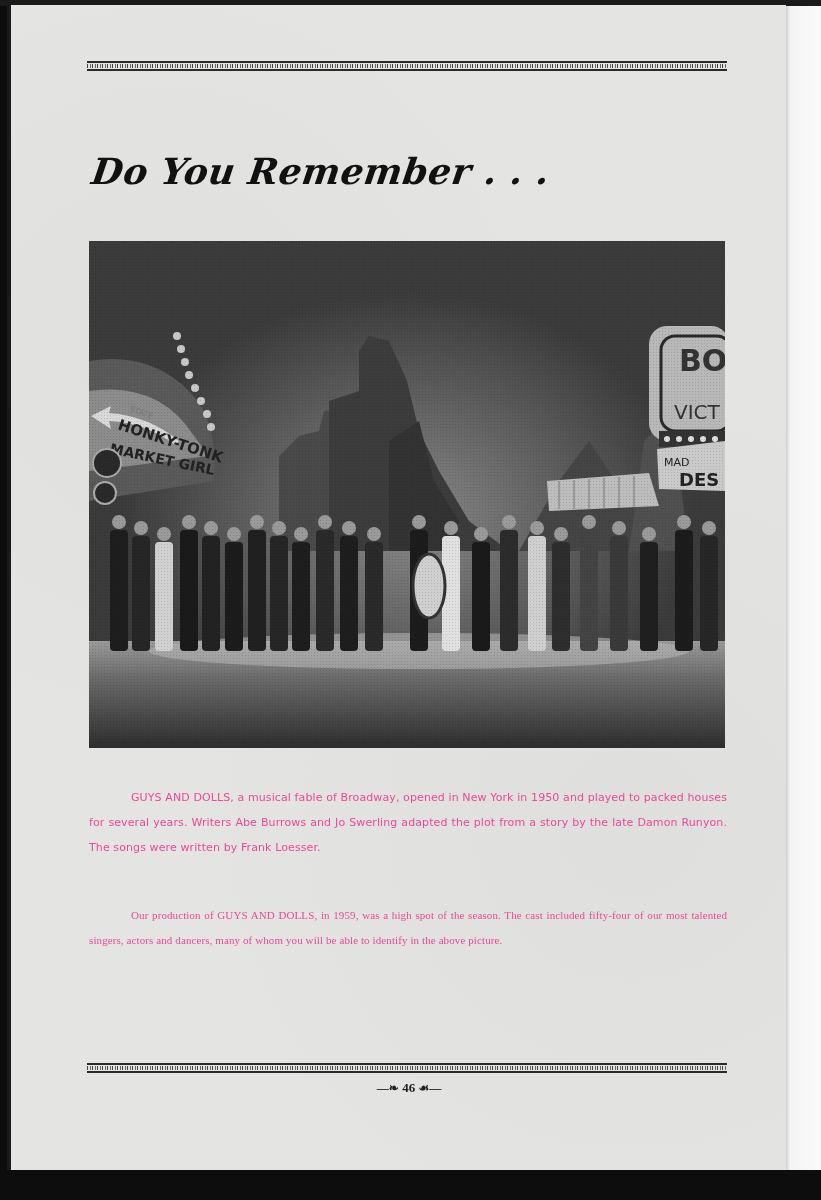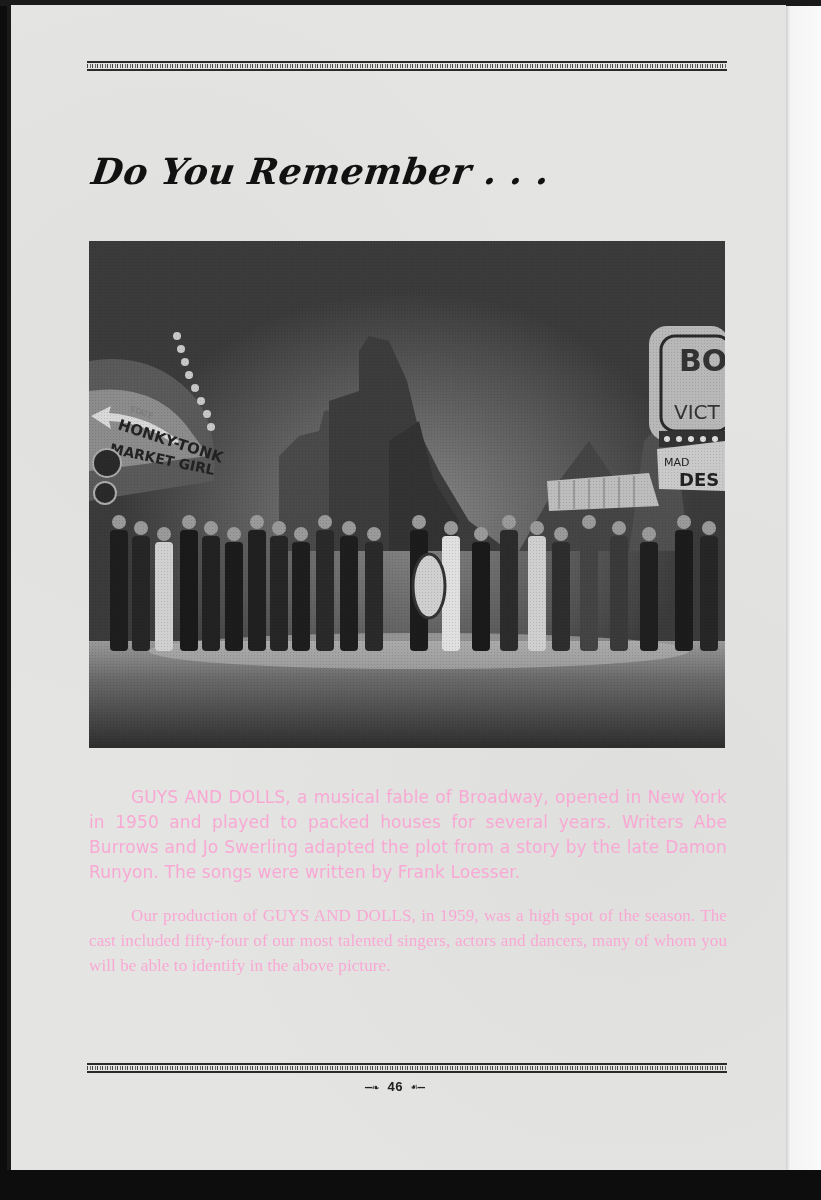--- a/index.html
+++ b/index.html
@@ -39,29 +39,29 @@
       font-size: 36px; color: #111; letter-spacing: 0.5px;
       transform: skewX(-8deg);
     }
     .photo {
       position: absolute; left: 89px; top: 241px; width: 636px; height: 507px;
       background: #3a3a3a; overflow: hidden;
     }
     .photo svg { display: block; }
     .body-text {
       position: absolute; left: 89px; width: 638px;
-      font-family: "DejaVu Sans", sans-serif; font-size: 17px; line-height: 25px;
-      color: #f9a8d4; text-align: justify; text-indent: 42px; margin: 0;
+      font-family: "DejaVu Sans", sans-serif; font-size: 11px; line-height: 25px;
+      color: #ec4899; text-align: justify; text-indent: 42px; margin: 0;
       letter-spacing: 0.1px;
     }
     .p1 { top: 785px; }
     .p2 { top: 903px; font-family: Liberation Serif, serif; }
     .page-number {
-      position: absolute; left: 350px; top: 1080px; width: 90px; text-align: center;
-      font-family: Liberation Mono, monospace; font-size: 13px; font-weight: bold; color: #222;
+      position: absolute; left: 364px; top: 1080px; width: 90px; text-align: center;
+      font-family: Liberation Serif, serif; font-size: 13px; font-weight: bold; color: #222;
     }
     .page-number .orn { font-weight: bold; font-size: 12px; }
   </style>
 </head>
 <body>
 
 <div class="top-edge"></div>
 <div class="right-strip"></div>
 
 <div class="page"></div>

